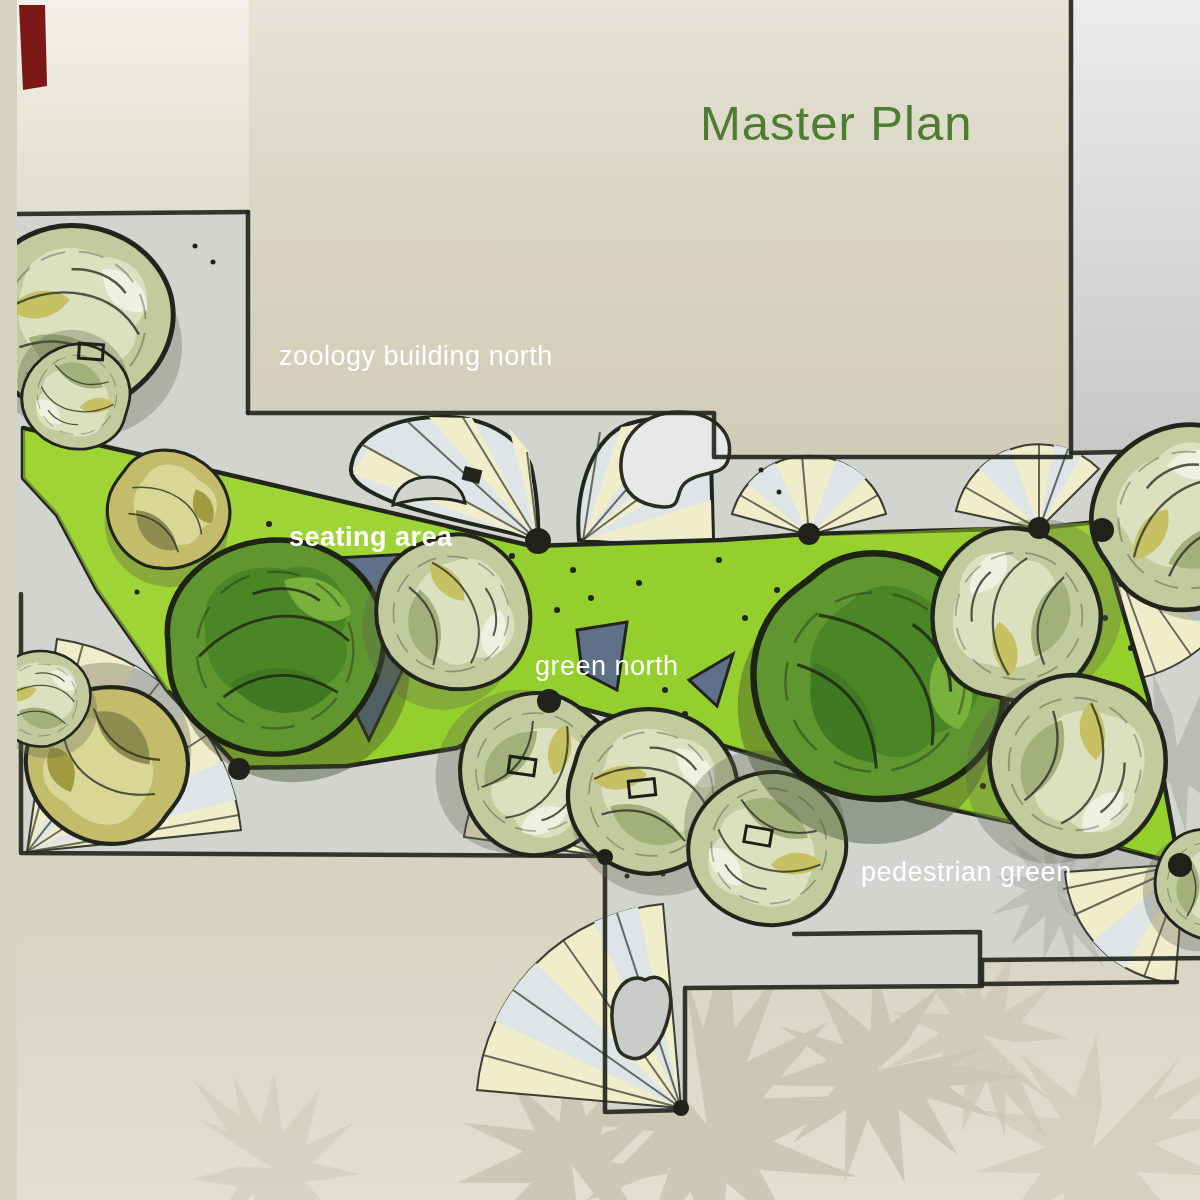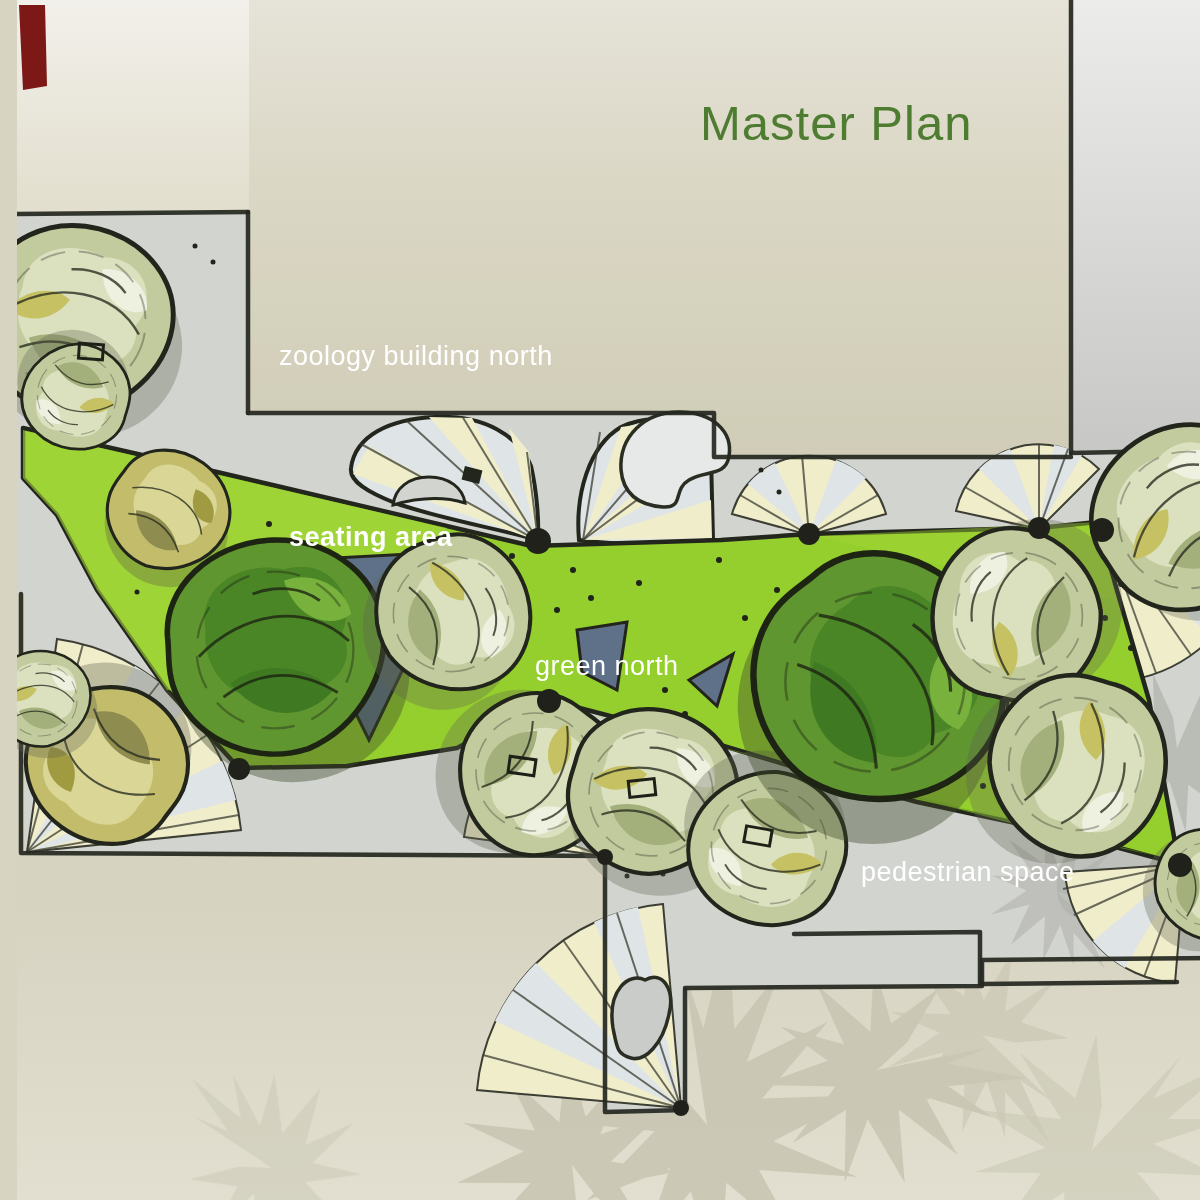--- a/index.html
+++ b/index.html
@@ -276,14 +276,14 @@
         <circle cx="664" cy="1108" r="8"></circle>
   </g>
 
   <path d="M2,5 L28,5 L30,86 L6,90 Z" fill="#7c1815"></path>
 </svg>
 
 <div class="plan-title" style="left:683px;top:95px;">Master Plan</div>
 <div class="map-label" style="left:262px;top:341px;text-align:center;">zoology building north</div>
 <div class="map-label" style="left:272px;top:522px;font-weight:bold;">seating area</div>
 <div class="map-label" style="left:518px;top:651px;">green north</div>
-<div class="map-label" style="left:844px;top:857px;">pedestrian space</div>
+<div class="map-label" style="left:844px;top:857px;">pedestrian green</div>
 </div>
 
 </body></html>

